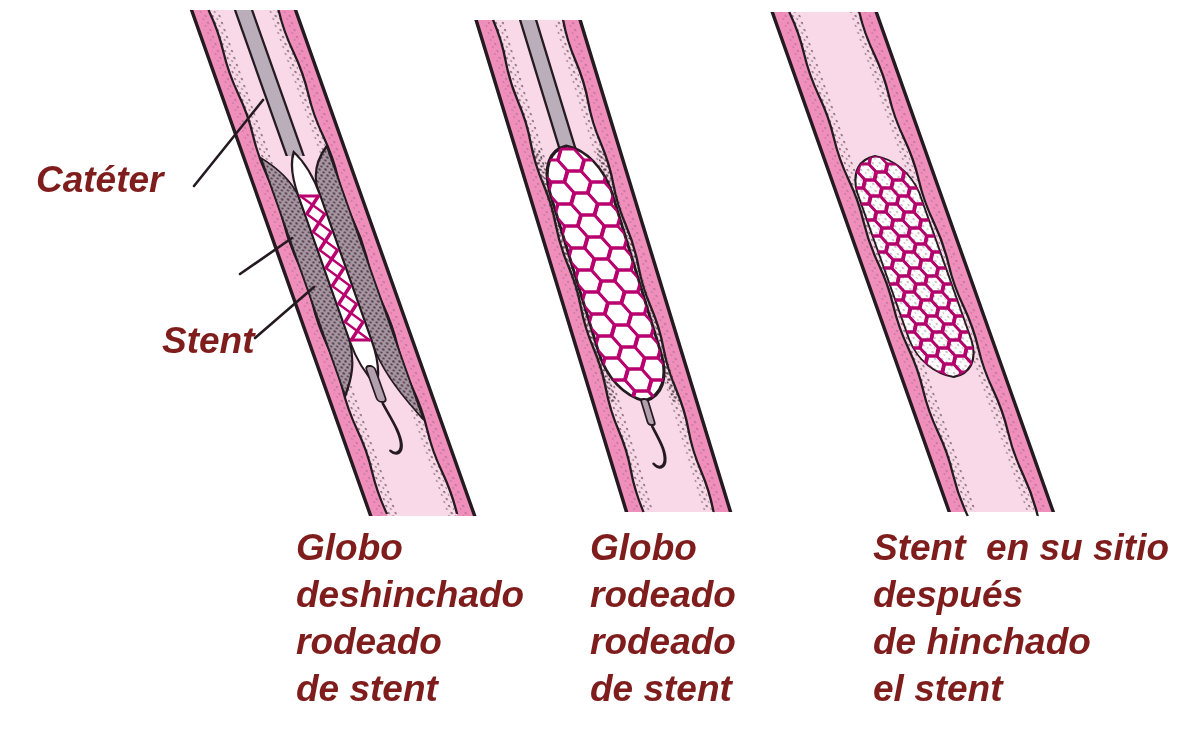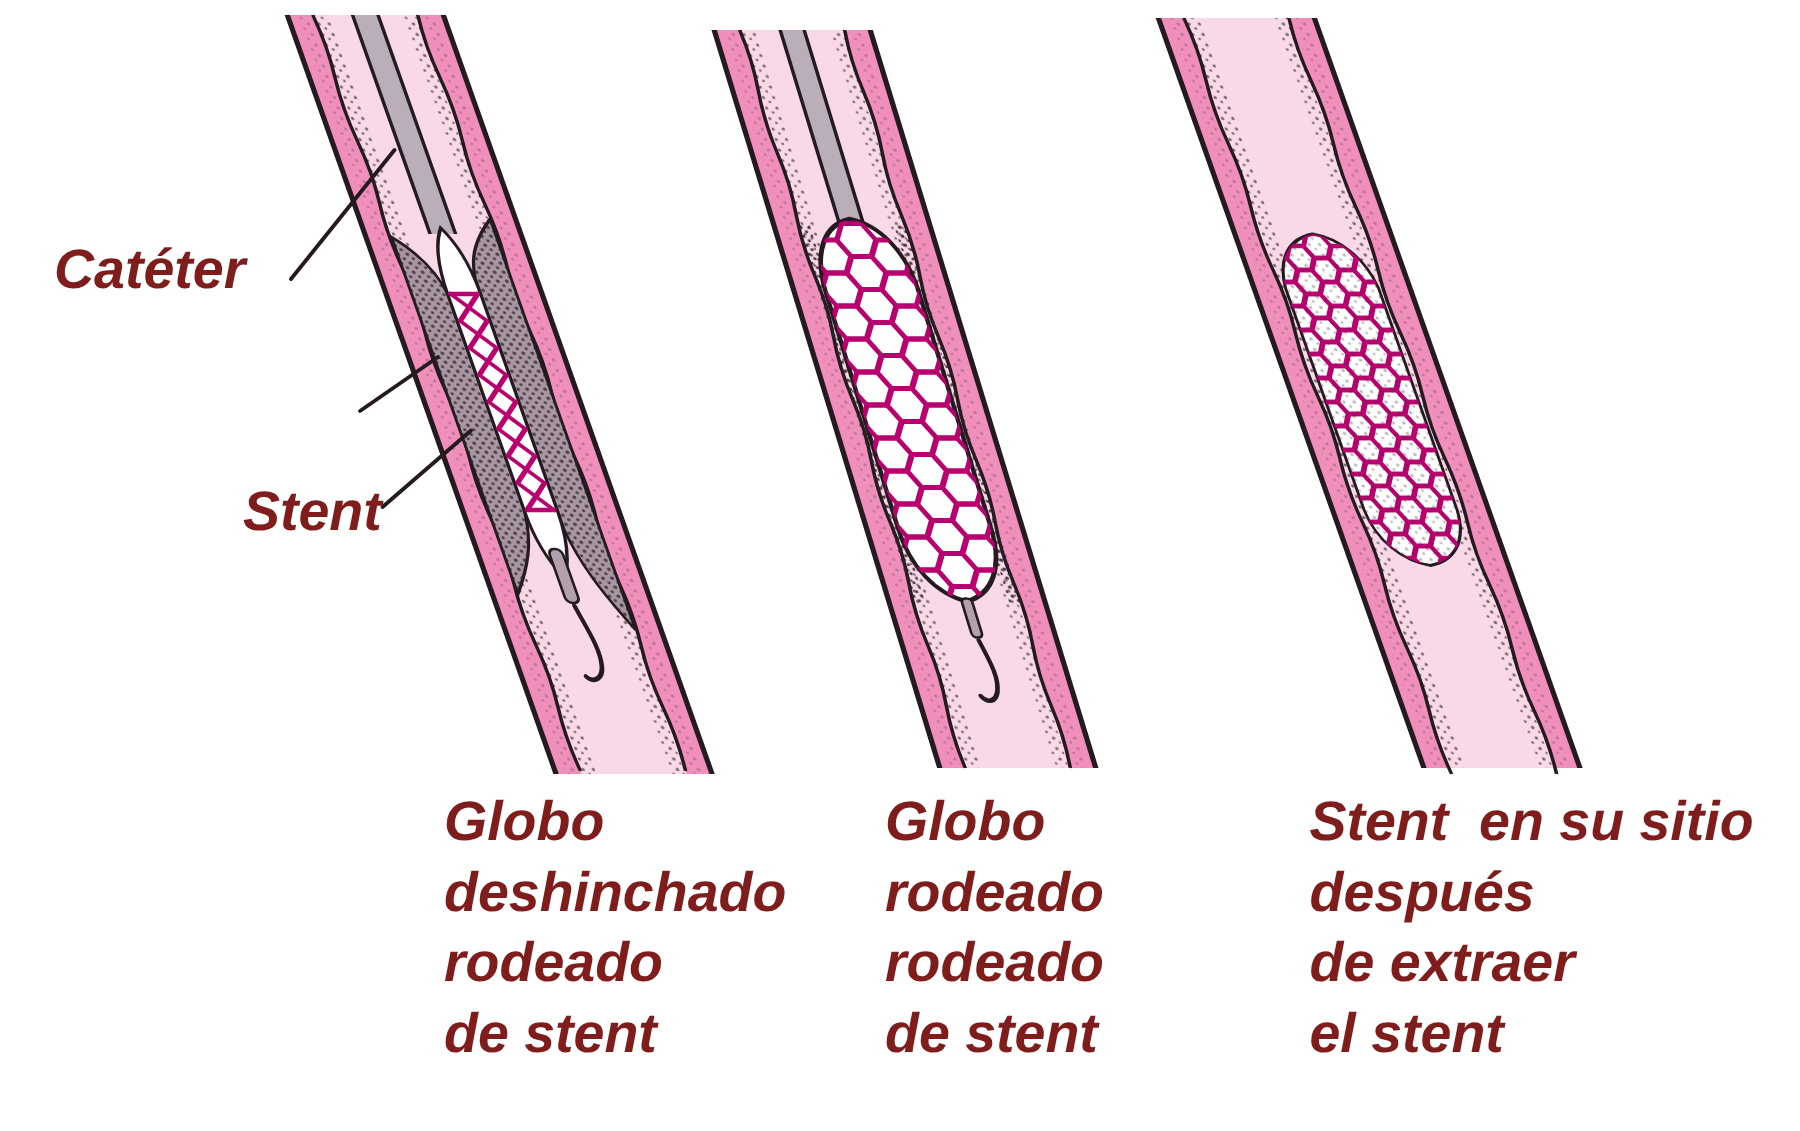--- a/index.html
+++ b/index.html
@@ -232,17 +232,17 @@
   </div>
   <div class="cap" style="left:590px;top:524px;width:280px;">
     <div class="cap-line">Globo</div>
     <div class="cap-line">rodeado</div>
     <div class="cap-line">rodeado</div>
     <div class="cap-line">de stent</div>
   </div>
   <div class="cap" style="left:873px;top:524px;width:320px;">
     <div class="cap-line">Stent  en su sitio</div>
     <div class="cap-line">después</div>
-    <div class="cap-line">de extraer</div>
+    <div class="cap-line">de hinchado</div>
     <div class="cap-line">el stent</div>
   </div>
 
 </div>
 
 </body></html>

